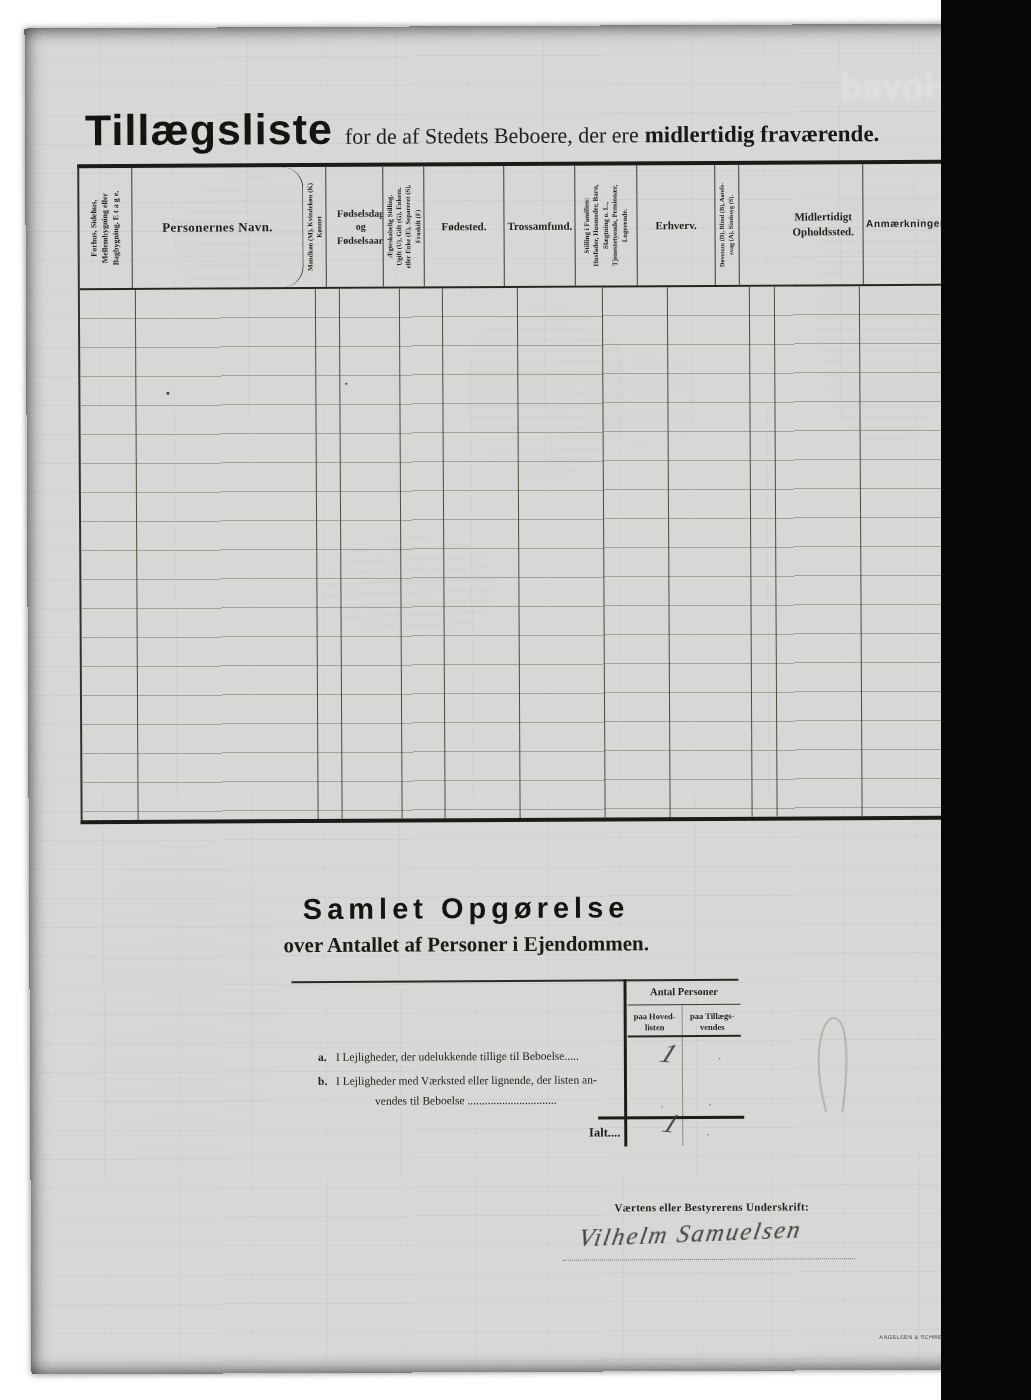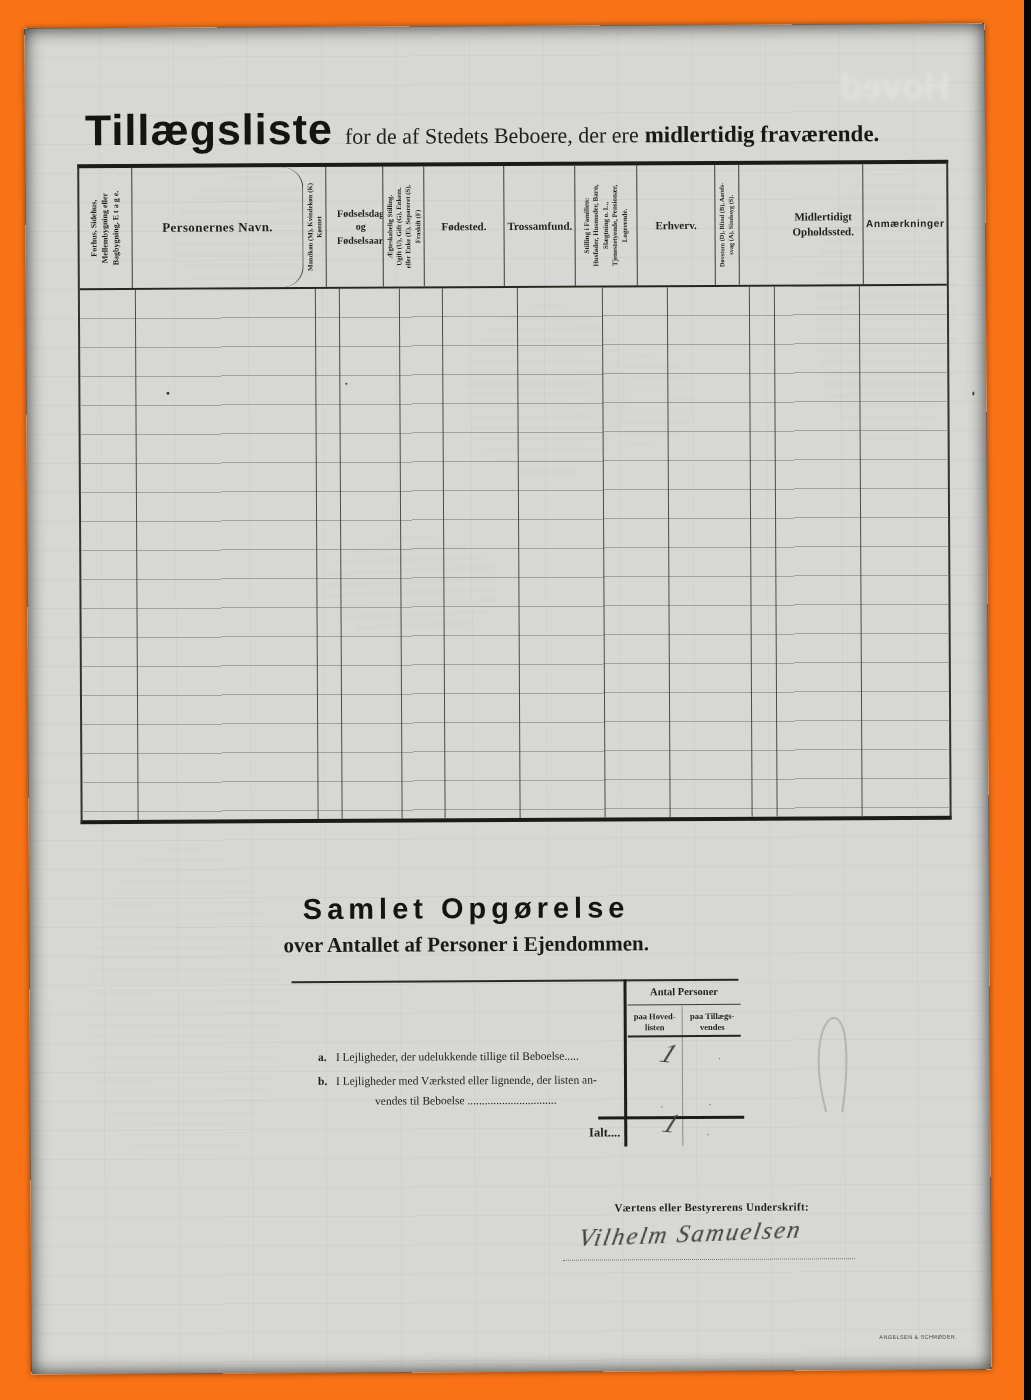--- a/index.html
+++ b/index.html
@@ -1,16 +1,16 @@
 <!DOCTYPE html>
 <html><head>
 <meta charset="utf-8">
 <style>
   html,body{margin:0;padding:0;background:#060606;}
-  .stage{position:relative;width:1024px;height:1400px;overflow:hidden;background:#f97316;
+  .stage{position:relative;width:941px;height:1400px;overflow:hidden;background:#ffffff;
          font-family:"Liberation Serif", serif;}
   
   .paper{position:absolute;left:28px;top:26px;width:960px;height:1346px;background:#d7d7d5;
          transform:rotate(-0.3deg);transform-origin:50% 50%;color:#1e1e1a;
          box-shadow:0 0 18px rgba(0,0,0,.8) inset, 0 0 6px rgba(0,0,0,.5);}
   .ghost-grid{position:absolute;inset:0;pointer-events:none;
     background-image:
       repeating-linear-gradient(to bottom, rgba(70,70,62,.05) 0 1px, transparent 1px 29px),
       repeating-linear-gradient(to right, rgba(70,70,62,.04) 0 1px, transparent 1px 74px);}
   .smudge{position:absolute;pointer-events:none;border-radius:45%;

